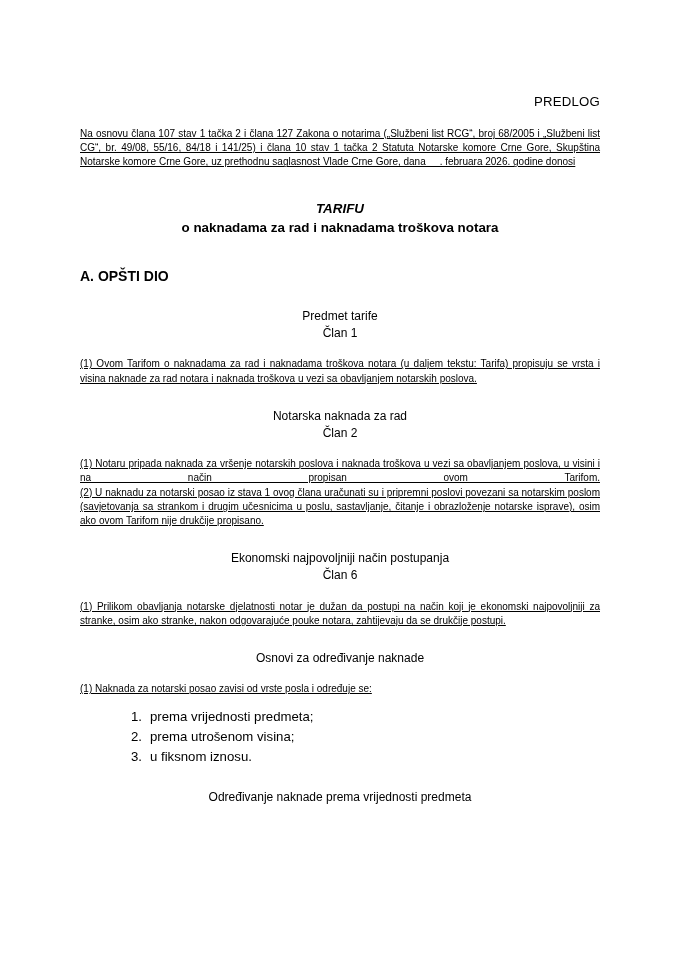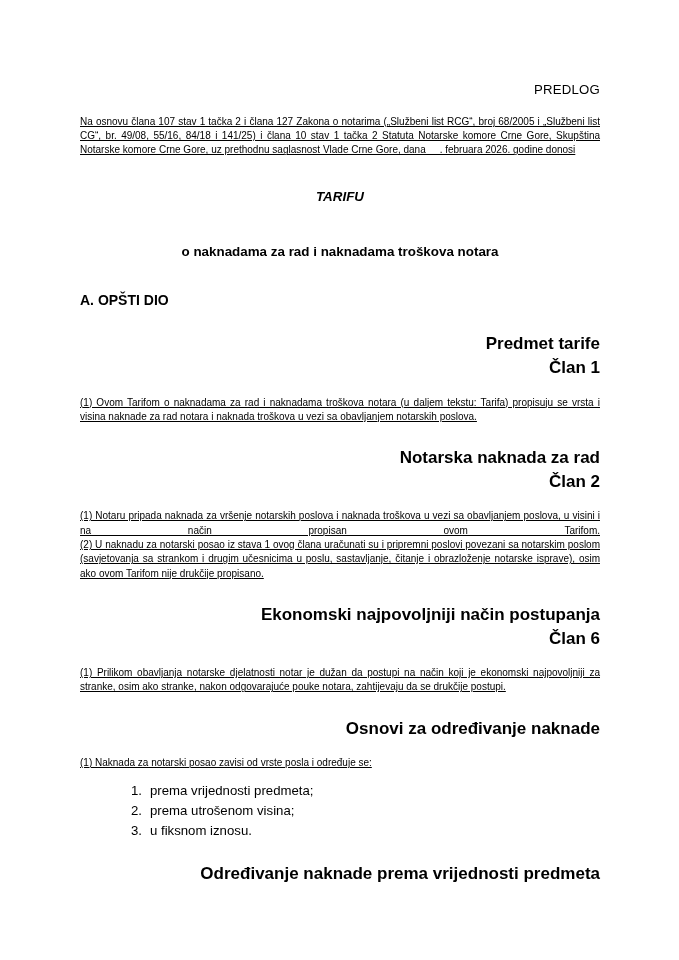--- a/index.html
+++ b/index.html
@@ -22,21 +22,21 @@
     background: #ffffff;
     box-sizing: border-box;
     padding: 82px 79px 0 80px;
     overflow: hidden;
   }
   .doc-header {
     text-align: right;
     font-size: 13.2px;
     line-height: 1.28;
     letter-spacing: 0.2px;
-    margin: 0 0 16px 0;
+    margin: 12px 0 16px 0;
   }
   p.body-par {
     margin: 0;
     font-size: 10px;
     line-height: 1.43;
     text-align: justify;
     text-justify: inter-word;
     text-decoration: underline;
   }
   p.body-par.last-justify {
@@ -49,31 +49,31 @@
   .gap-md { height: 22px; }
   .gap-sm { height: 15px; }
   .gap-xs { height: 11px; }
   .title-block {
     text-align: center;
     font-weight: bold;
     font-size: 13.4px;
     line-height: 1.45;
   }
   .title-block .t1 { display: block; font-style: italic; }
-  .title-block .t2 { display: block; margin-top: 36px; }
+  .title-block .t2 { display: block; }
   .section-label {
     font-weight: bold;
     font-size: 14px;
     text-align: left;
     line-height: 1.4;
   }
   .heading {
-    text-align: right;
-    font-weight: bold;
-    font-size: 17px;
+    text-align: center;
+    font-weight: normal;
+    font-size: 12px;
     line-height: 1.42;
   }
   .heading .h-name { display: block; }
   .heading .h-article { display: block; }
   ol.num-list {
     margin: 0;
     padding: 0 0 0 42px;
     font-size: 13.2px;
     line-height: 1.5;
     list-style: none;

